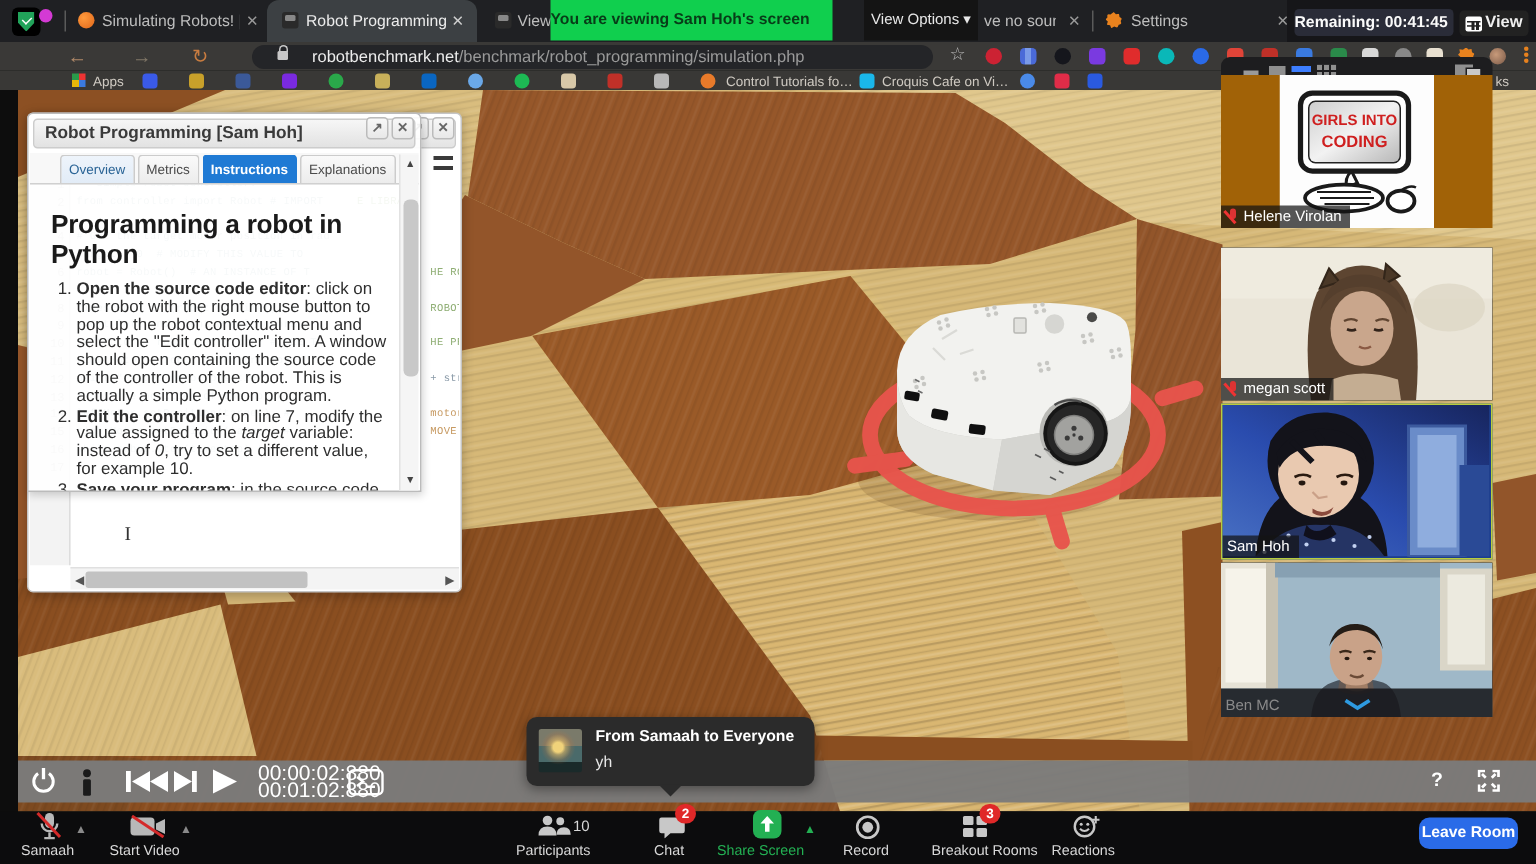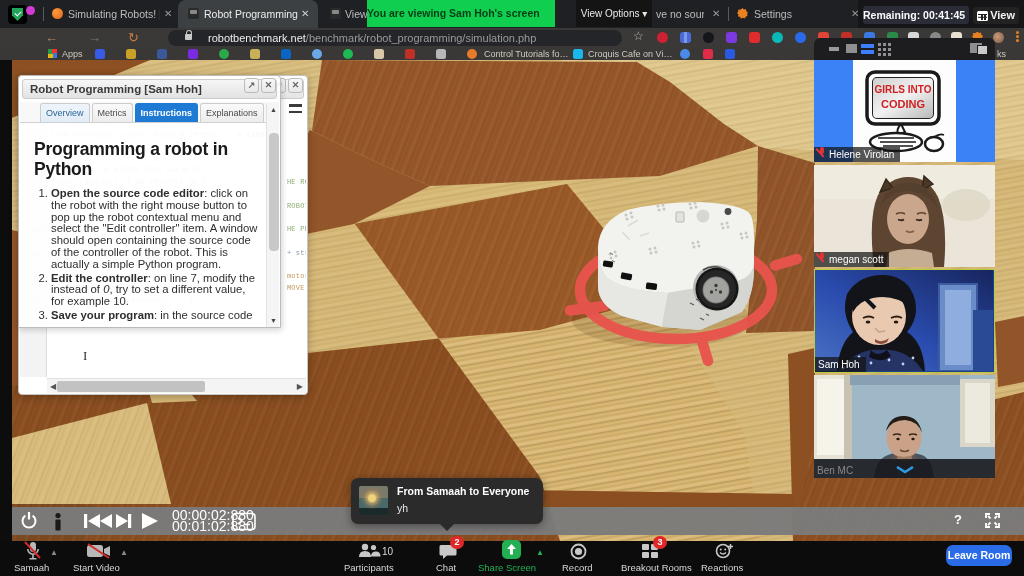--- a/index.html
+++ b/index.html
@@ -40,21 +40,21 @@
 
 #vpanel{position:absolute;left:814px;top:38px;width:181px;height:440px;z-index:30}
 #vphead{position:absolute;left:0;top:0;width:181px;height:22px;background:#1d1d1f;border-radius:6px 6px 0 0}
 #vphead .mi{position:absolute;top:9px;height:4px;background:#9a9a9a}
 #vphead .sq{position:absolute;top:6px;width:11px;height:9px;background:#8f8f8f}
 #vphead .bb b{position:absolute;left:0;width:13px;height:4px;background:#3d7eff}
 #vphead .gr{position:absolute;top:5px;width:13px;height:13px;
  background:conic-gradient(#8f8f8f 0 100%);-webkit-mask:repeating-linear-gradient(90deg,#000 0 3.4px,transparent 3.4px 4.8px),repeating-linear-gradient(0deg,#000 0 3.4px,transparent 3.4px 4.8px);
  -webkit-mask-composite: source-in; mask-composite: intersect}
 .vtile{position:absolute;left:0;width:181px;height:102px;background:#222;overflow:hidden}
-.vname{position:absolute;left:0;bottom:0;background:rgba(20,20,20,0.72);color:#fff;font-size:10px;line-height:15px;padding:0 6px 0 3px;display:flex;align-items:flex-start;gap:3px}
+.vname{position:absolute;left:0;bottom:0;background:rgba(20,20,20,0.72);color:#fff;font-size:10px;line-height:15px;padding:0 6px 0 3px;display:flex;align-items:center;gap:3px}
 .redmic{width:9px;height:11px;position:relative;flex:0 0 auto}
 .redmic:before{content:"";position:absolute;left:2.5px;top:0;width:4px;height:7px;border-radius:2px;background:#d33}
 .redmic:after{content:"";position:absolute;left:0;top:1px;width:11px;height:1.6px;background:#e33;transform:rotate(48deg);transform-origin:0 0}
 
 
 #row1{position:absolute;left:0;top:0;width:1024px;height:28px;background:#1f2023}
 #row1 .shieldbox{position:absolute;left:8px;top:5px;width:19px;height:19px;background:#000;border-radius:4px}
 #row1 .shield{position:absolute;left:12px;top:8px;width:11px;height:13px;background:#21a35a;clip-path:polygon(0 0,100% 0,100% 55%,50% 100%,0 55%)}
 #row1 .pdot{position:absolute;left:26px;top:6px;width:9px;height:9px;border-radius:50%;background:#d43ad4}
 #row1 .vsep{position:absolute;left:43px;top:7px;width:1px;height:14px;background:#5a5a5a}
@@ -282,20 +282,21 @@
             <span class="ln"><b>Open the source code editor</b>: click on</span>
             <span class="ln">the robot with the right mouse button to</span>
             <span class="ln">pop up the robot contextual menu and</span>
             <span class="ln">select the "Edit controller" item. A window</span>
             <span class="ln">should open containing the source code</span>
             <span class="ln">of the controller of the robot. This is</span>
             <span class="ln">actually a simple Python program.</span>
           </li>
    <li>
             <span class="ln"><b>Edit the controller</b>: on line 7, modify the</span>
+            <span class="ln">value assigned to the <i>target</i> variable:</span>
             <span class="ln">instead of <i>0</i>, try to set a different value,</span>
             <span class="ln">for example 10.</span>
           </li>
    <li>
             <span class="ln"><b>Save your program</b>: in the source code</span>
           </li>
   </ol>
  </div>
  <div id="ivsb">
         <div class="up">▲</div>
@@ -309,21 +310,21 @@
   <div class="mi" style="left:15px;width:10px"></div>
   <div class="sq" style="left:32px"></div>
   <div class="bb">
           <b style="left:47px;top:6px;position:absolute;width:13px;height:4px;background:#3d7eff"></b>
           <b style="left:47px;top:12px;position:absolute;width:13px;height:4px;background:#3d7eff"></b>
         </div>
   <div class="gr" style="left:64px"></div>
   <div style="position:absolute;right:13px;top:5px;width:12px;height:10px;background:#8f8f8f"></div>
   <div style="position:absolute;right:8px;top:8px;width:9px;height:8px;background:#c9c9c9;outline:1.5px solid #1d1d1f"></div>
  </div>
- <div class="vtile" style="top:22px;background:#3b82f6">
+ <div class="vtile" style="top:12px;background:#a16207">
   <svg width="103" height="102" style="position:absolute;left:39px;top:0" viewBox="0 0 103 102">
    <rect width="103" height="102" fill="#fdfdfd"></rect>
    <rect x="14" y="12" width="72" height="52" rx="8" fill="#fff" stroke="#1a1a1a" stroke-width="3.5"></rect>
    <rect x="20" y="18" width="60" height="40" rx="4" fill="#ddd" stroke="#222" stroke-width="2"></rect>
    <rect x="20" y="18" width="60" height="40" rx="4" fill="url(#scrgrad)"></rect>
    <text x="50" y="33" text-anchor="middle" font-family="Liberation Sans" font-weight="bold" font-size="10" fill="#cf1f1f">GIRLS INTO</text>
    <text x="50" y="48" text-anchor="middle" font-family="Liberation Sans" font-weight="bold" font-size="11" fill="#cf1f1f">CODING</text>
    <path d="M48,64 l4,8 l-7,3 q-2,-6 3,-11" fill="none" stroke="#1a1a1a" stroke-width="2"></path>
    <ellipse cx="43" cy="82" rx="26" ry="9" fill="#fff" stroke="#1a1a1a" stroke-width="2.5"></ellipse>
    <path d="M25,78 l36,0 M27,82 l36,0 M30,86 l30,0" stroke="#1a1a1a" stroke-width="1.4"></path>

